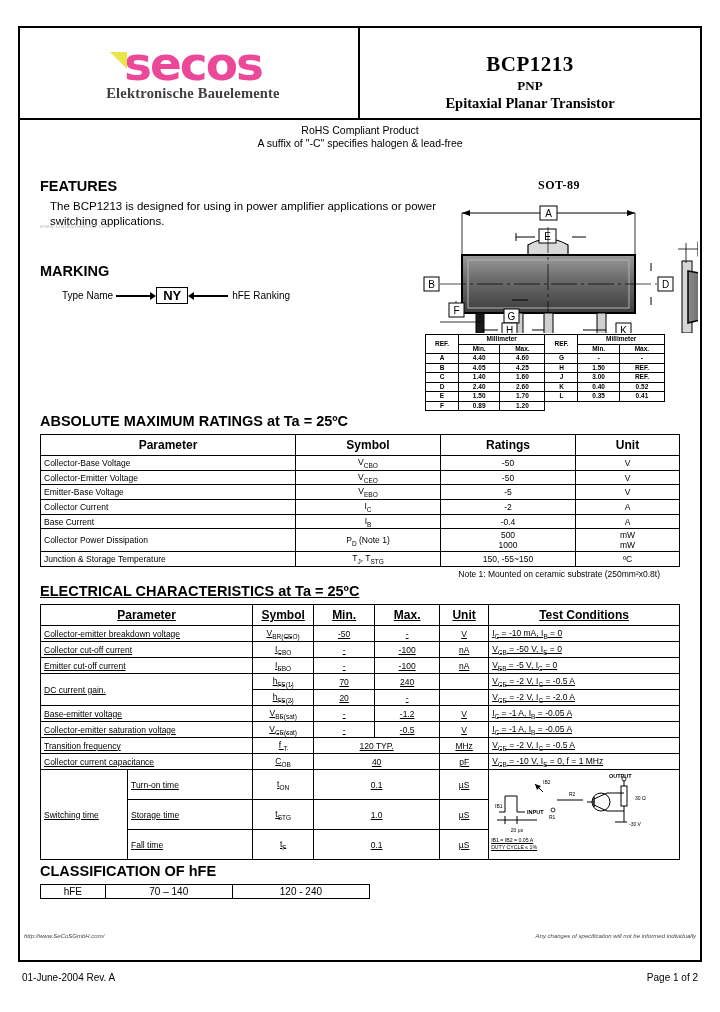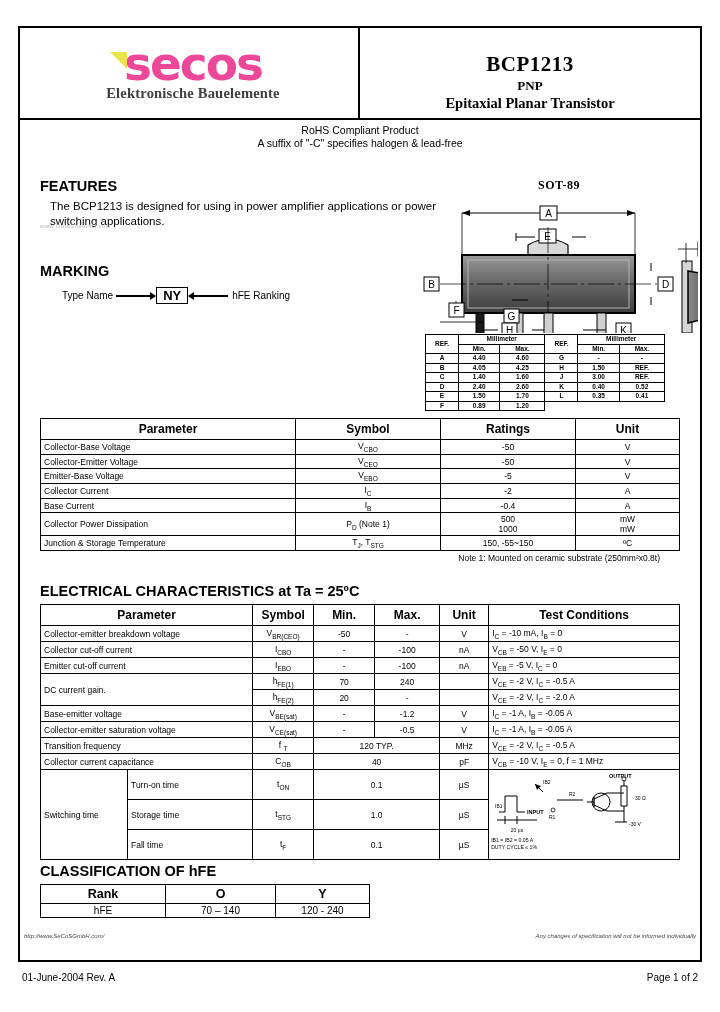--- a/index.html
+++ b/index.html
@@ -259,20 +259,21 @@
             <td>0.89</td>
             <td>1.20</td>
             <td style="border:none"></td>
             <td style="border:none"></td>
             <td style="border:none"></td>
           </tr>
   </tbody>
       </table>
 
   <div class="blk" style="top:385px;">
+    <div class="sec-title">ABSOLUTE MAXIMUM RATINGS at Ta = 25ºC</div>
     <table class="tbl">
       <tbody>
             <tr>
         <th style="width:250px">Parameter</th>
         <th style="width:140px">Symbol</th>
         <th style="width:130px">Ratings</th>
         <th>Unit</th>
       </tr>
       <tr>
         <td class="l">Collector-Base Voltage</td>
@@ -320,21 +321,21 @@
         <td class="l">Junction &amp; Storage Temperature</td>
         <td class="c"><span>T</span><sub>J</sub>, <span>T</span><sub>STG</sub></td>
         <td class="c">150, -55~150</td>
         <td class="c">ºC</td>
       </tr>
     </tbody>
         </table>
     <div class="note" style="position:relative;text-align:right;margin-top:2px;">Note 1: Mounted on ceramic substrate (250mm²x0.8t)</div>
   </div>
 
-  <div class="blk" style="top:555px;">
+  <div class="blk" style="top:555px;text-decoration:underline;">
     <div class="sec-title">ELECTRICAL CHARACTERISTICS at Ta = 25ºC</div>
     <table class="tbl etbl">
       <tbody>
             <tr>
         <th colspan="2" class="p">Parameter</th>
         <th class="sym">Symbol</th>
         <th class="mn">Min.</th>
         <th class="mx">Max.</th>
         <th class="un">Unit</th>
         <th>Test Conditions</th>
@@ -475,25 +476,20 @@
         <td class="c">µS</td>
       </tr>
     </tbody>
         </table>
   </div>
 
   <div class="blk" style="top:835px;">
     <div class="sec-title">CLASSIFICATION OF hFE</div>
     <table class="ctbl">
       <tbody>
-            <tr>
-        <th style="width:120px">Rank</th>
-        <th style="width:105px">O</th>
-        <th>Y</th>
-      </tr>
       <tr>
         <td>hFE</td>
         <td>70 – 140</td>
         <td>120 - 240</td>
       </tr>
     </tbody>
         </table>
   </div>
 
   <div class="foot-top" style="position:absolute;left:4px;top:905px;width:672px;">

